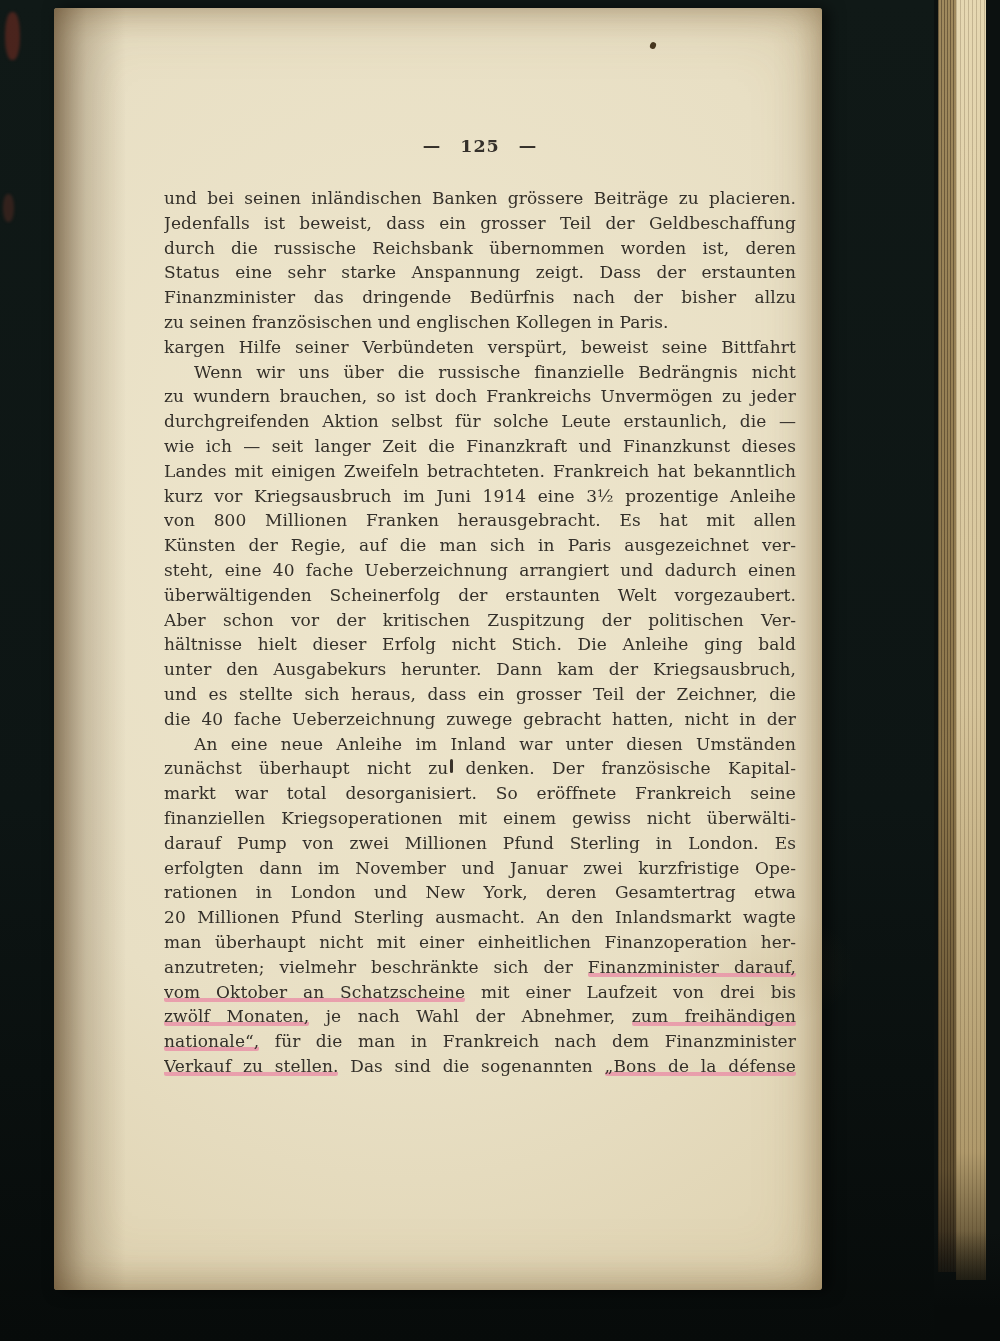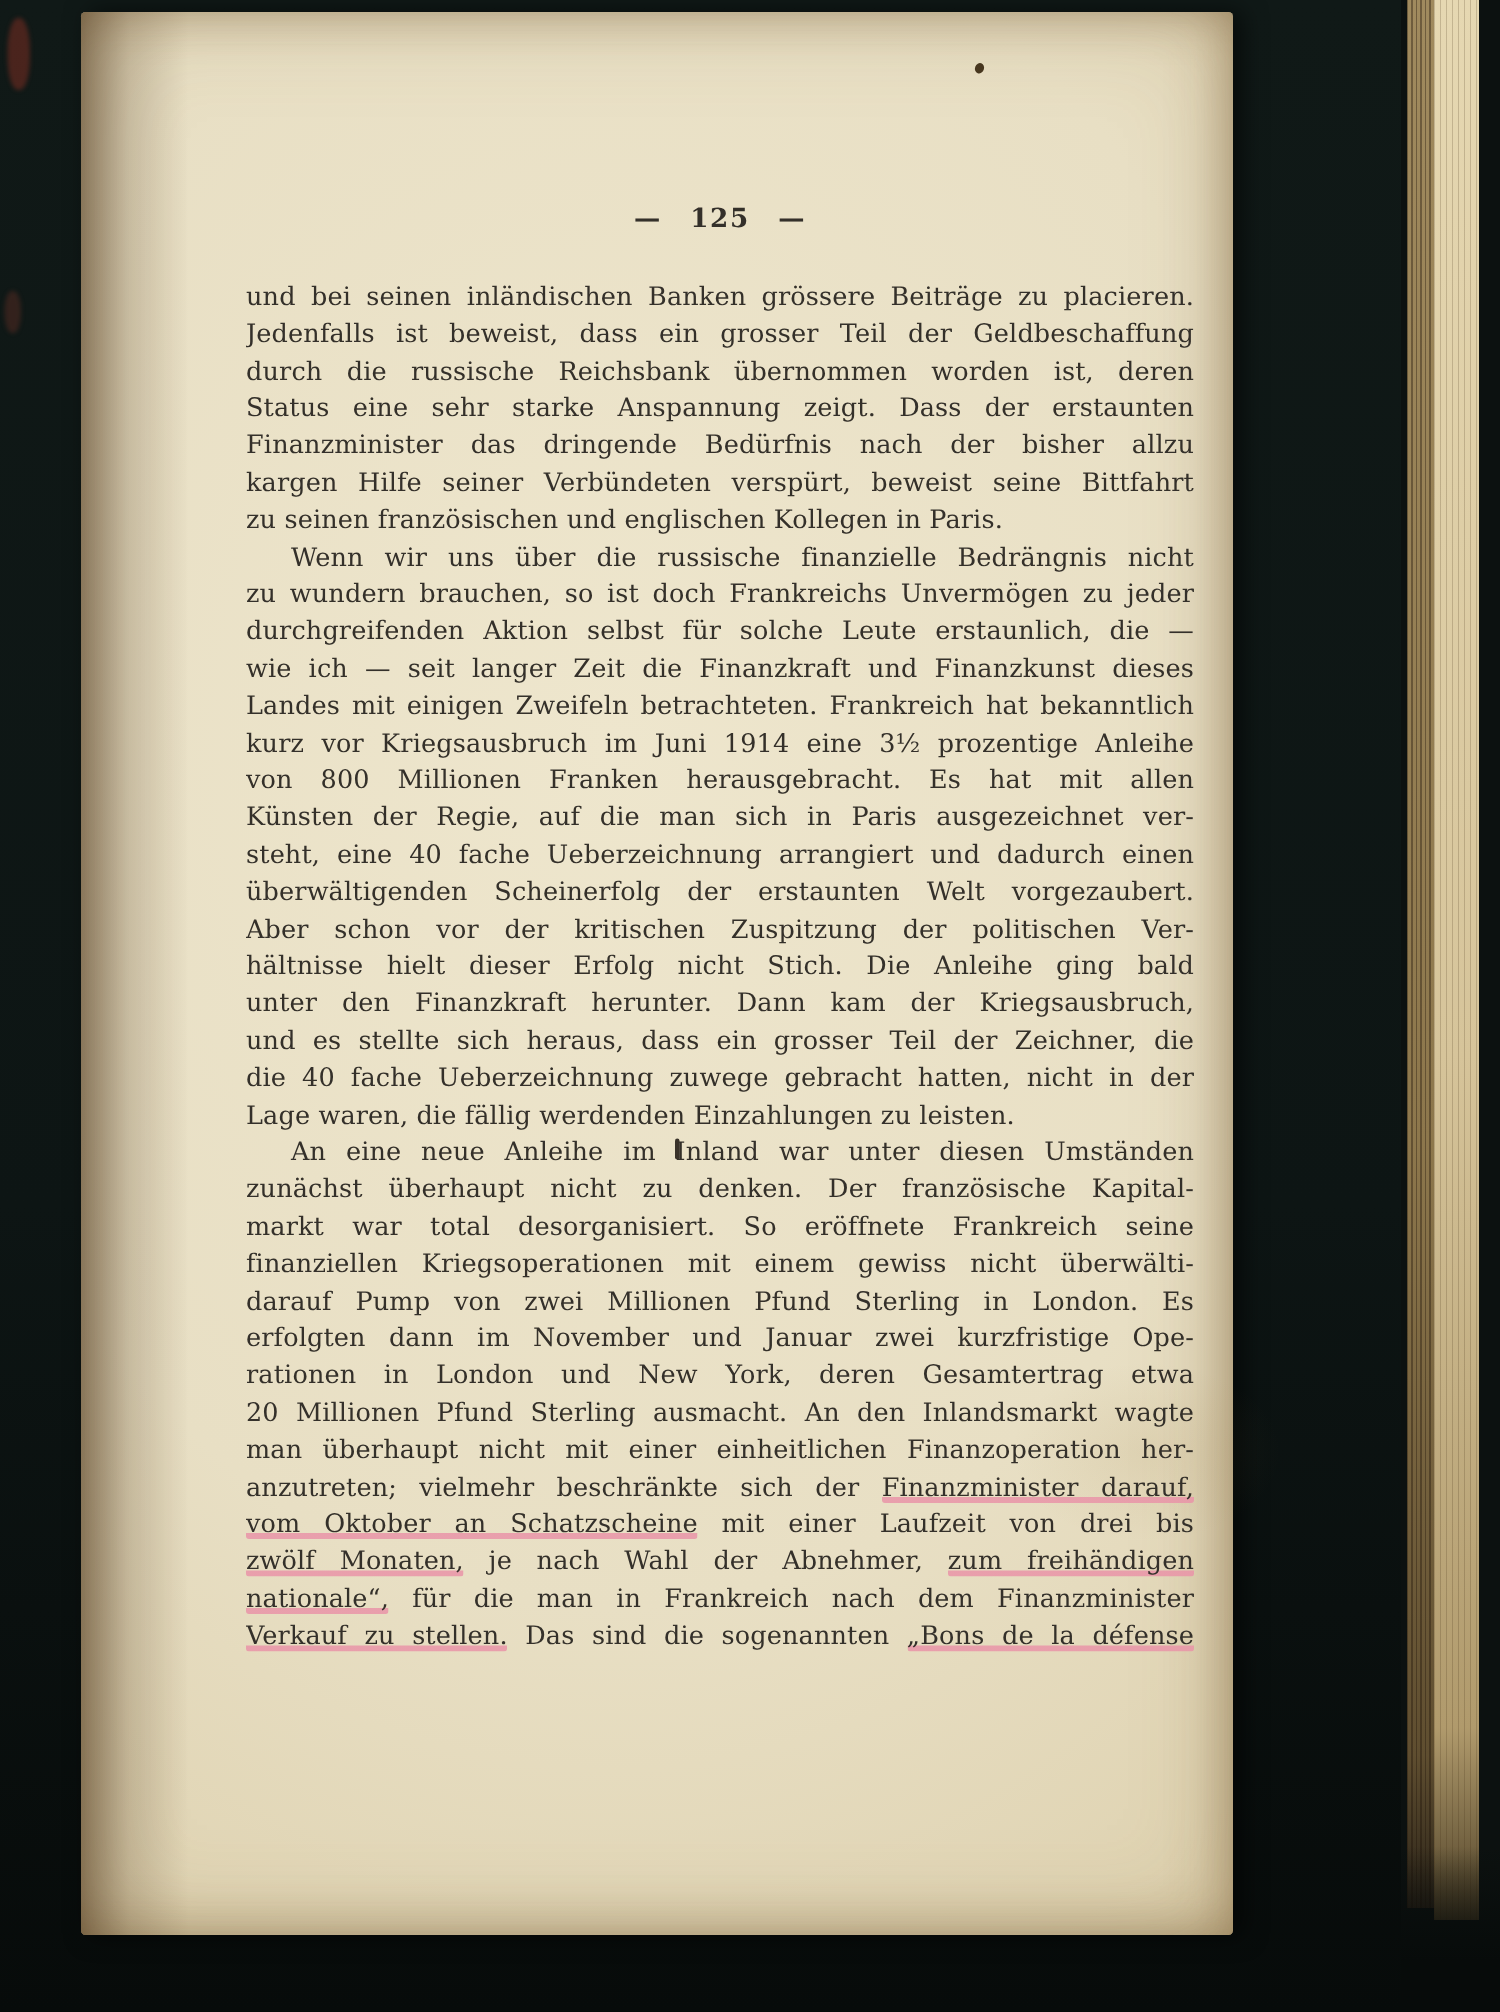--- a/index.html
+++ b/index.html
@@ -107,38 +107,37 @@
   <div class="page">
     <div class="gutter"></div>
     <div class="stain"></div>
     <div class="page-number">— 125 —</div>
     <div class="text-block">
         <div class="line"><span>und bei seinen inländischen Banken grössere Beiträge zu placieren.</span></div>
         <div class="line"><span>Jedenfalls ist beweist, dass ein grosser Teil der Geldbeschaffung</span></div>
         <div class="line"><span>durch die russische Reichsbank übernommen worden ist, deren</span></div>
         <div class="line"><span>Status eine sehr starke Anspannung zeigt. Dass der erstaunten</span></div>
         <div class="line"><span>Finanzminister das dringende Bedürfnis nach der bisher allzu</span></div>
+        <div class="line last"><span>zu seinen französischen und englischen Kollegen in Paris.</span></div>
         <div class="line"><span>kargen Hilfe seiner Verbündeten verspürt, beweist seine Bittfahrt</span></div>
-        <div class="line last"><span>zu seinen französischen und englischen Kollegen in Paris.</span></div>
         <div class="line indent"><span>Wenn wir uns über die russische finanzielle Bedrängnis nicht</span></div>
         <div class="line"><span>zu wundern brauchen, so ist doch Frankreichs Unvermögen zu jeder</span></div>
         <div class="line"><span>durchgreifenden Aktion selbst für solche Leute erstaunlich, die —</span></div>
         <div class="line"><span>wie ich — seit langer Zeit die Finanzkraft und Finanzkunst dieses</span></div>
         <div class="line"><span>Landes mit einigen Zweifeln betrachteten. Frankreich hat bekanntlich</span></div>
         <div class="line"><span>kurz vor Kriegsausbruch im Juni 1914 eine 3½ prozentige Anleihe</span></div>
         <div class="line"><span>von 800 Millionen Franken herausgebracht. Es hat mit allen</span></div>
         <div class="line"><span>Künsten der Regie, auf die man sich in Paris ausgezeichnet ver-</span></div>
         <div class="line"><span>steht, eine 40 fache Ueberzeichnung arrangiert und dadurch einen</span></div>
         <div class="line"><span>überwältigenden Scheinerfolg der erstaunten Welt vorgezaubert.</span></div>
         <div class="line"><span>Aber schon vor der kritischen Zuspitzung der politischen Ver-</span></div>
         <div class="line"><span>hältnisse hielt dieser Erfolg nicht Stich. Die Anleihe ging bald</span></div>
-        <div class="line"><span>unter den Finanzkraft herunter. Dann kam der Kriegsausbruch,</span></div>
+        <div class="line"><span>unter den Ausgabekurs herunter. Dann kam der Kriegsausbruch,</span></div>
         <div class="line"><span>und es stellte sich heraus, dass ein grosser Teil der Zeichner, die</span></div>
         <div class="line"><span>die 40 fache Ueberzeichnung zuwege gebracht hatten, nicht in der</span></div>
-        <div class="line last"><span>Lage waren, die fällig werdenden Einzahlungen zu leisten.</span></div>
         <div class="line indent"><span>An eine neue Anleihe im Inland war unter diesen Umständen</span></div>
         <div class="line"><span>zunächst überhaupt nicht zu denken. Der französische Kapital-</span></div>
         <div class="line"><span>markt war total desorganisiert. So eröffnete Frankreich seine</span></div>
         <div class="line"><span>finanziellen Kriegsoperationen mit einem gewiss nicht überwälti-</span></div>
         <div class="line"><span>darauf Pump von zwei Millionen Pfund Sterling in London. Es</span></div>
         <div class="line"><span>erfolgten dann im November und Januar zwei kurzfristige Ope-</span></div>
         <div class="line"><span>rationen in London und New York, deren Gesamtertrag etwa</span></div>
         <div class="line"><span>20 Millionen Pfund Sterling ausmacht. An den Inlandsmarkt wagte</span></div>
         <div class="line"><span>man überhaupt nicht mit einer einheitlichen Finanzoperation her-</span></div>
         <div class="line"><span>anzutreten; vielmehr beschränkte sich der </span><span class="u">Finanzminister darauf,</span></div>

